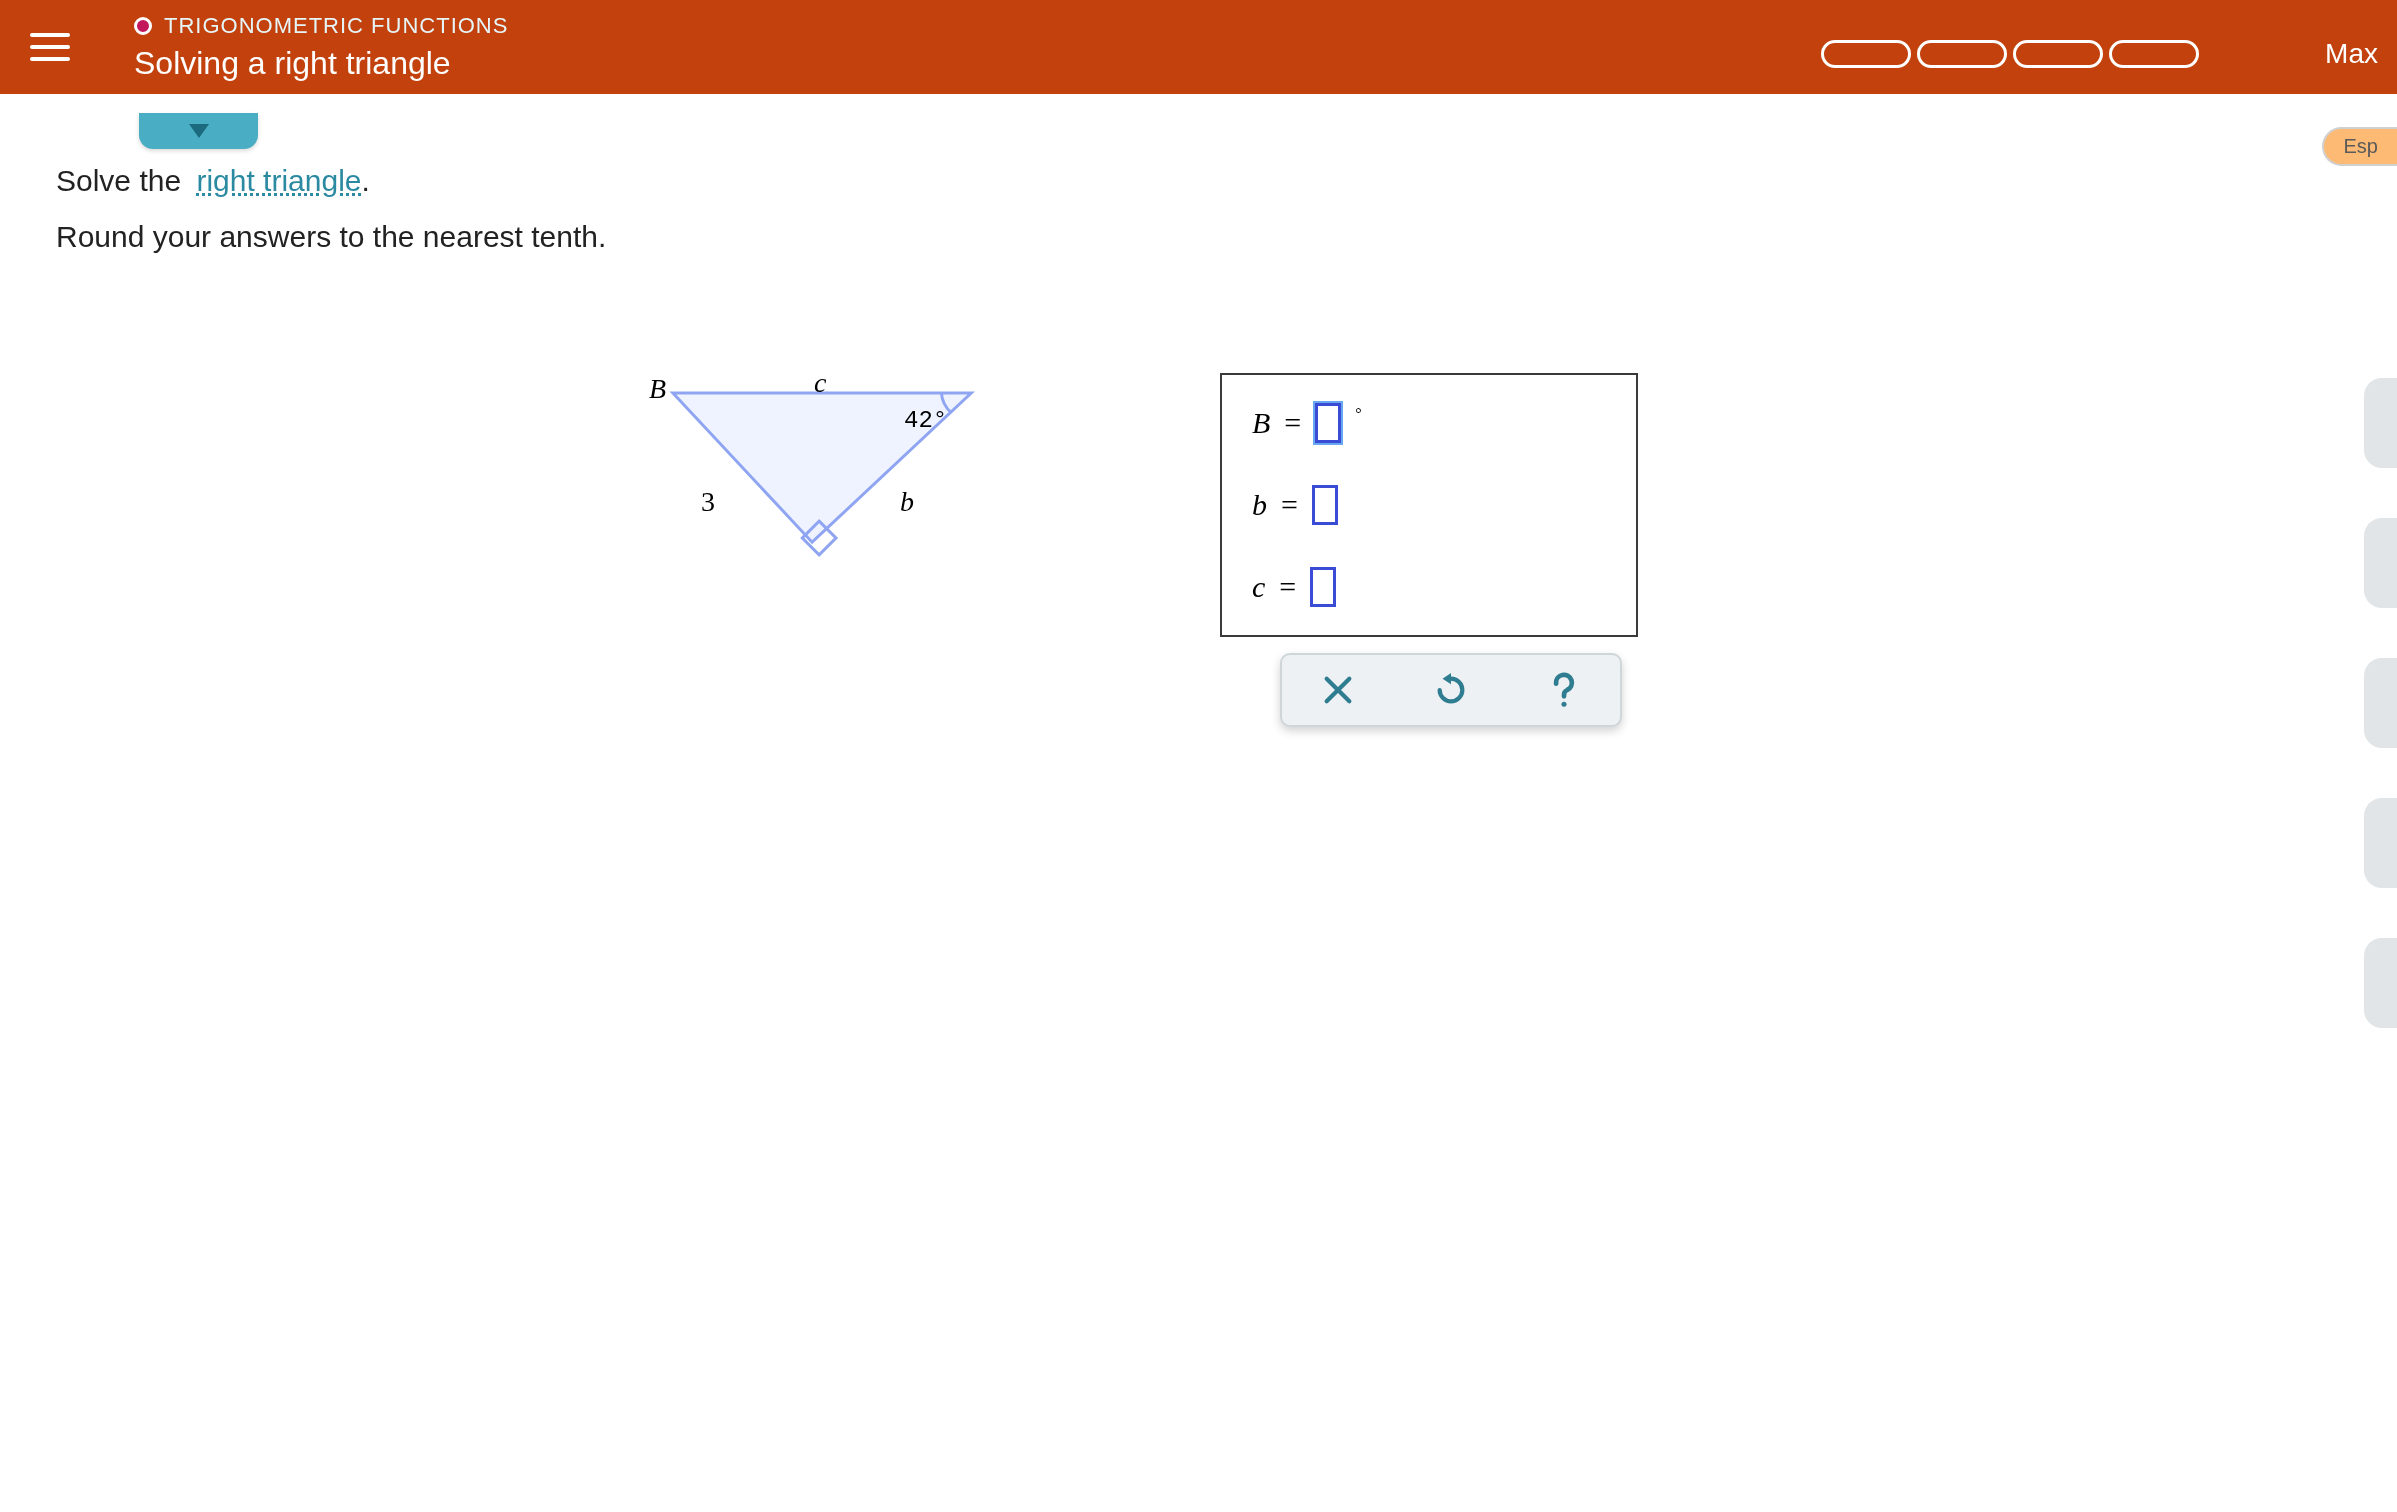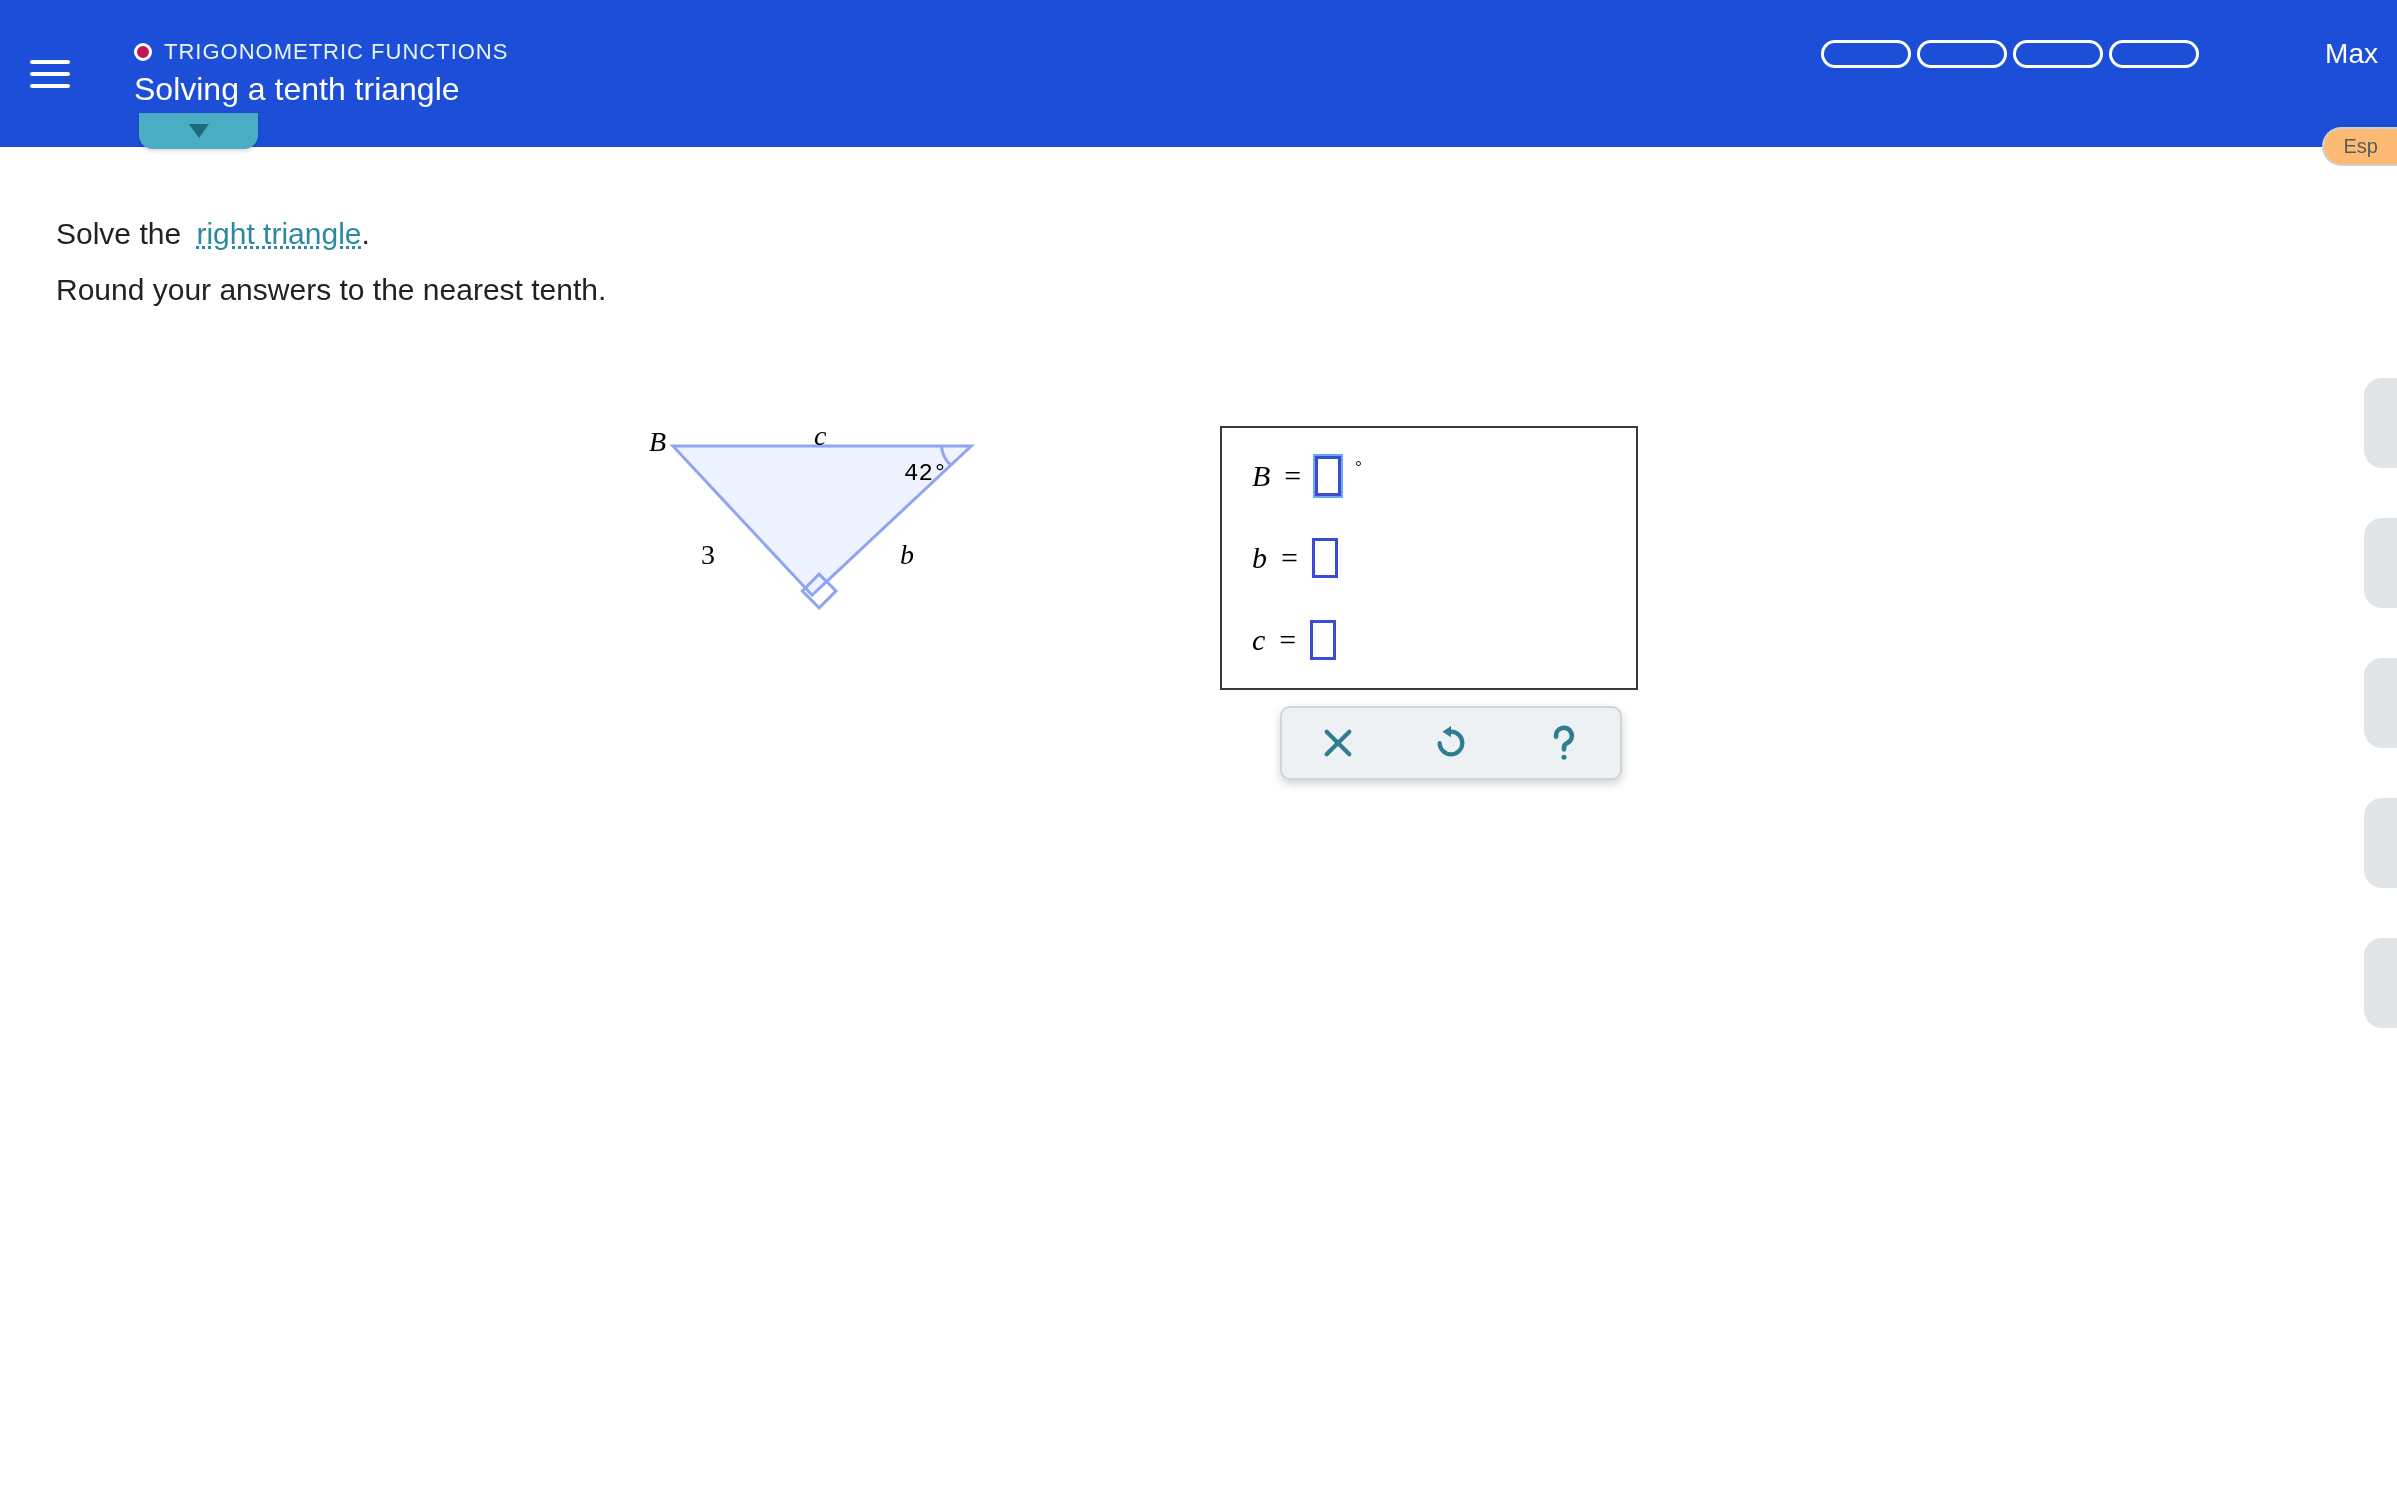--- a/index.html
+++ b/index.html
@@ -5,22 +5,22 @@
   * { box-sizing: border-box; margin: 0; padding: 0; }
   body {
     font-family: Arial, Helvetica, sans-serif;
     background: #ffffff;
     width: 2398px;
     height: 1512px;
     overflow: hidden;
     position: relative;
   }
   .header {
-    background: #1d4ed8;
-    height: 147px;
+    background: #c2410c;
+    height: 94px;
     display: flex;
     align-items: center;
     color: #fff;
     padding: 8px 30px;
     position: relative;
   }
   .hamburger {
     width: 44px; height: 44px;
     display:flex; flex-direction:column; justify-content:center; gap:8px;
     margin-right: 60px;
@@ -92,21 +92,21 @@
   <div class="hamburger">
     <span></span>
       <span></span>
       <span></span>
   </div>
   <div class="titles">
     <div class="category-row">
       <div class="cat-dot"></div>
       <div class="category-text">TRIGONOMETRIC FUNCTIONS</div>
     </div>
-    <div class="subtitle-text">Solving a tenth triangle</div>
+    <div class="subtitle-text">Solving a right triangle</div>
   </div>
   <div class="progress-area">
     <div class="progress-pill"></div>
     <div class="progress-pill"></div>
     <div class="progress-pill"></div>
     <div class="progress-pill"></div>
   </div>
   <div class="user-label">Max</div>
 </div>
 

